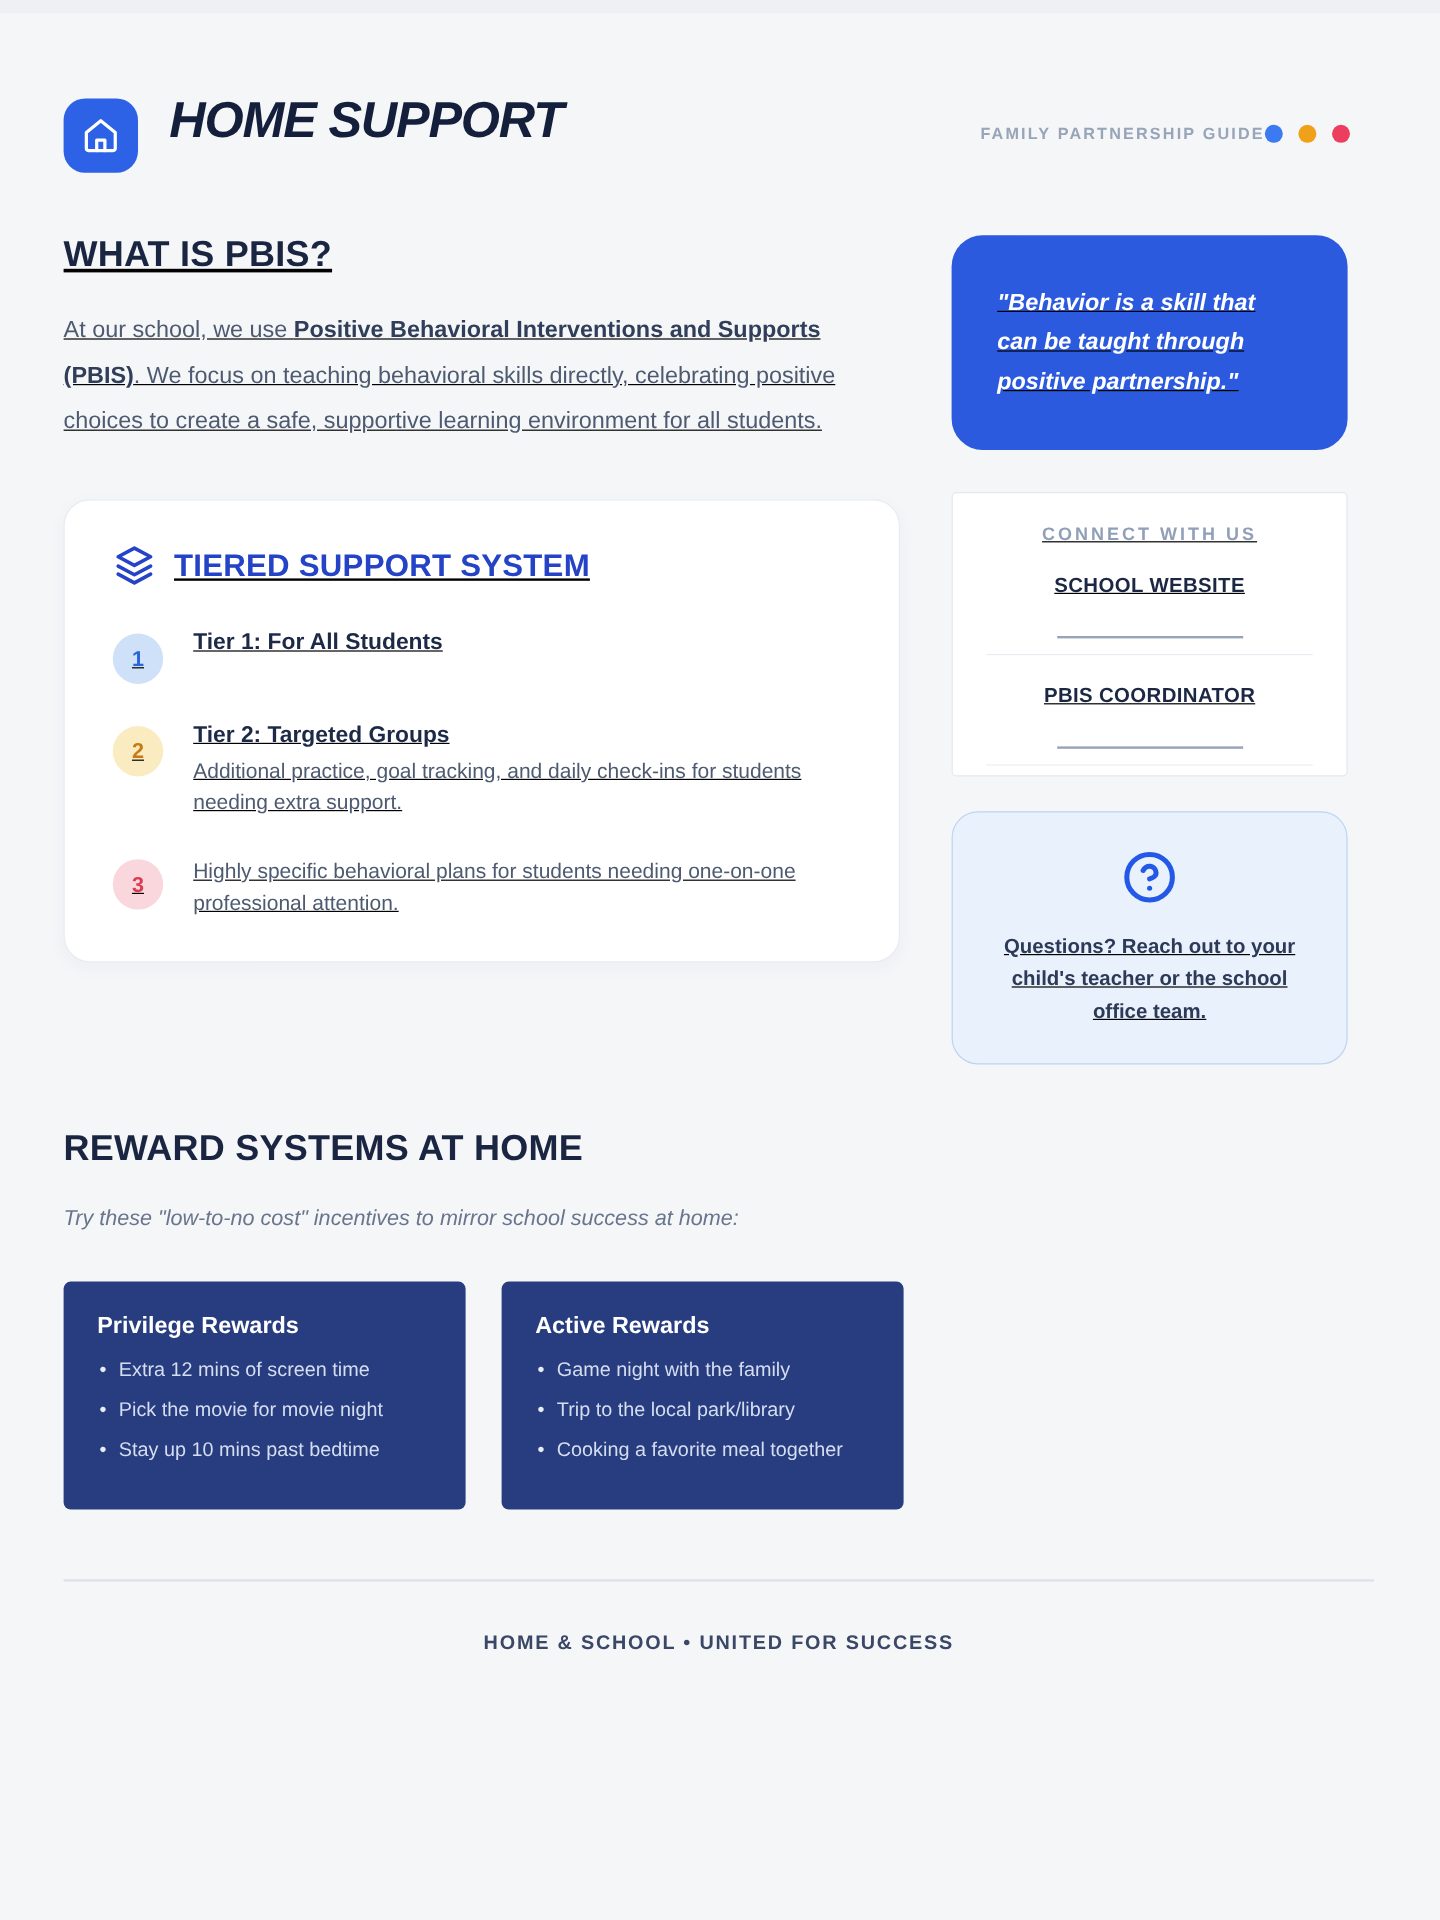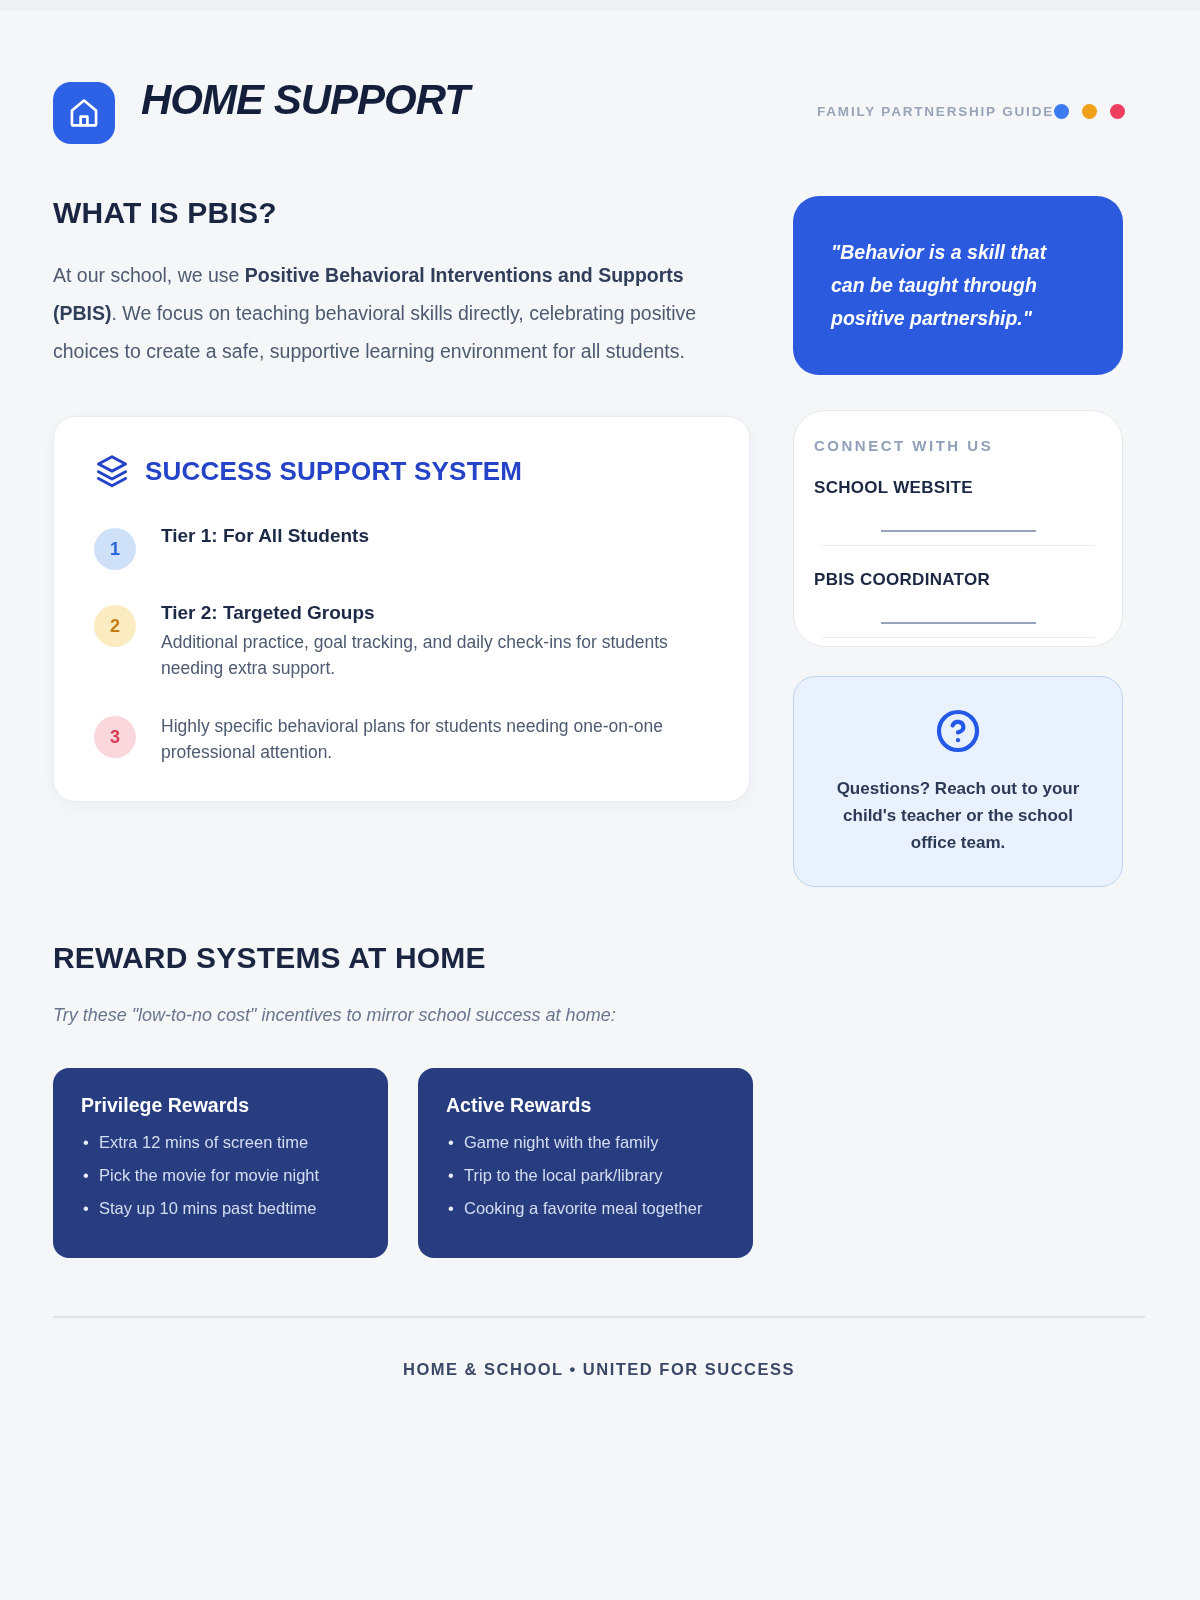--- a/index.html
+++ b/index.html
@@ -18,21 +18,21 @@
   }
   .logo-box svg { width:34px; height:34px; }
   .title-line1 { font-size:42px; line-height:47px; font-weight:800; font-style:italic; letter-spacing:-1px; color:#141f3c; }
   .title-line2 { font-size:42px; line-height:47px; font-weight:800; font-style:italic; letter-spacing:-1px; color:#2e6be4; }
   .header-right { display:flex; flex-direction:row; align-items:flex-end; margin-top:14px; margin-right:20px; }
   .tagline { font-size:13.5px; font-weight:800; letter-spacing:1.8px; color:#98a4b8; }
   .dots { display:flex; gap:13px; margin-top:14px; }
   .dot { width:15px; height:15px; border-radius:50%; }
   .dot-blue { background:#3b7af0; } .dot-orange { background:#f0a019; } .dot-red { background:#ee3e5f; }
   
-  .columns { display:flex; gap:43px; }
+  .columns { display:flex; gap:43px;text-decoration:underline; }
   .col-left { width:697px; flex:none; }
   .col-right { width:330px; flex:none; display:flex; flex-direction:column; }
   h2.section { font-size:30px; font-weight:800; letter-spacing:0.2px; color:#1a2542; }
   .intro { margin-top:26px; font-size:19.5px; line-height:38px; color:#4d5a70; max-width:707px; }
   .intro b { color:#303e59; }
   
   .tiered-card {
     margin-top:46px; background:#ffffff; border:1.5px solid #e8ebf1; border-radius:22px;
     padding:36px 40px 30px 40px; box-shadow:0 4px 14px rgba(25,40,80,0.04);
   }
@@ -50,42 +50,42 @@
   .tier3 .tier-num { background:#f9d7dc; color:#d93b52; }
   .tier-title { font-size:19px; font-weight:700; color:#1d2a47; margin-bottom:5px; }
   .tier-desc { font-size:17.5px; line-height:26px; color:#4d5a70; max-width:562px; }
   
   .quote-card {
     background:#2b5ade; border-radius:26px; padding:40px 38px; color:#ffffff;
     font-size:19.5px; line-height:33px; font-weight:700; font-style:italic;
   }
   
   .connect-card {
-    margin-top:35px; background:#ffffff; border:1.5px solid #e4e8ef; border-radius:32px;
-    padding:26px 20px 8px 20px; text-align:left;
+    margin-top:35px; background:#ffffff; border:1.5px solid #e4e8ef; border-radius:4px;
+    padding:26px 20px 8px 20px; text-align:center;
   }
   .connect-heading { font-size:15px; font-weight:800; letter-spacing:2.5px; color:#91a0b8; }
   .connect-item { margin-top:24px; }
   .connect-label { font-size:17px; font-weight:800; letter-spacing:0.3px; color:#1c2843; }
   .write-line { width:155px; margin:32px auto 0 auto; border-bottom:2px solid #97a3b8; }
   .connect-rule { border:none; border-top:1px solid #e9edf3; margin:13px 8px 0 8px; }
   
   .questions-card {
     margin-top:29px; background:#e9f1fc; border:1.5px solid #bcd4f2; border-radius:22px;
     padding:30px 28px; text-align:center;
   }
   .q-icon { display:flex; justify-content:center; margin-bottom:20px; }
   .q-icon svg { width:48px; height:48px; }
   .questions-text { font-size:17px; font-weight:700; line-height:27px; color:#2c3a57; }
   
   .rewards { margin-top:54px; }
   .rewards-subtitle { margin-top:30px; font-size:18px; font-style:italic; color:#68758c; }
   .reward-cards { display:flex; gap:30px; margin-top:42px; }
   .reward-card {
-    width:335px; min-height:172px; background:#283d80; border-radius:16px;
+    width:335px; min-height:172px; background:#283d80; border-radius:6px;
     padding:26px 28px; color:#ffffff;
   }
   .reward-title { font-size:19.5px; font-weight:700; margin-bottom:16px; }
   .reward-list { list-style:none; }
   .reward-list li {
     font-size:16.5px; color:#d5ddf0; margin-bottom:14px; padding-left:18px; position:relative;
   }
   .reward-list li::before { content:"•"; position:absolute; left:2px; color:#e8edf8; }
   
   .footer-rule { border:none; border-top:2px solid #dee3eb; margin-top:58px; }
@@ -127,21 +127,21 @@
       <h2 class="section">WHAT IS PBIS?</h2>
       <p class="intro"><span>At our school, we use </span><b>Positive Behavioral Interventions and Supports (PBIS)</b><span>. We focus on teaching behavioral skills directly, celebrating positive choices to create a safe, supportive learning environment for all students.</span></p>
 
       <div class="tiered-card">
         <div class="tiered-header">
           <svg viewBox="0 0 24 24" fill="none" stroke="#2443c7" stroke-width="2" stroke-linecap="round" stroke-linejoin="round">
             <path d="m12 2.5 9 4.8-9 4.8-9-4.8Z"></path>
             <path d="m3 12.5 9 4.8 9-4.8"></path>
             <path d="m3 17 9 4.8 9-4.8"></path>
           </svg>
-          <div class="tiered-title">SUCCESS SUPPORT SYSTEM</div>
+          <div class="tiered-title">TIERED SUPPORT SYSTEM</div>
         </div>
 
         <div class="tier-row tier1">
           <div class="tier-num">1</div>
           <div>
             <div class="tier-title">Tier 1: For All Students</div>
           </div>
         </div>
 
         <div class="tier-row tier2">

